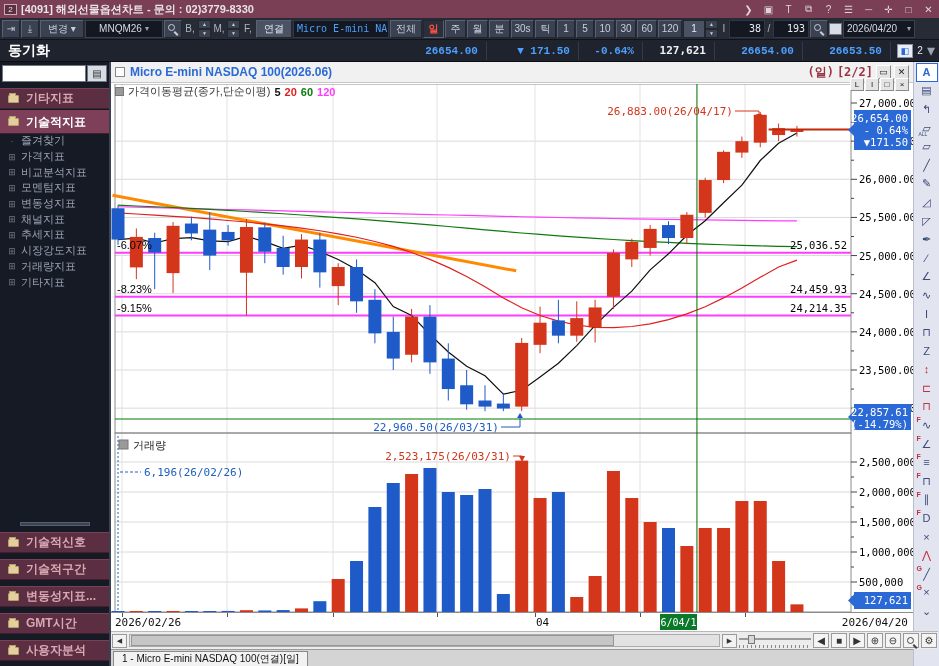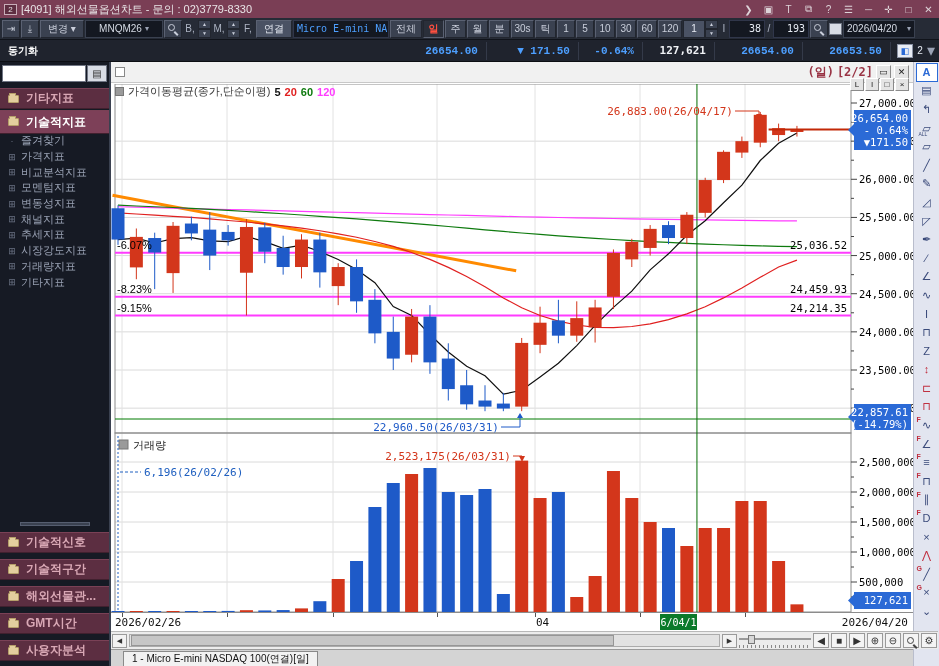--- a/index.html
+++ b/index.html
@@ -4,21 +4,21 @@
 <style>
   * { box-sizing: border-box; margin:0; padding:0; }
   body { font-family: "Liberation Sans", sans-serif; background:#555; }
   #screen { position:relative; width:939px; height:666px; overflow:hidden; background:#1A1E28; }
 
   
   .titlebar { position:absolute; left:0; top:0; width:939px; height:18px; background:#7A3E55;
     color:#E8E4E6; font-size:11px; display:flex; align-items:center; padding:0 4px; }
   .tb-ico { width:13px; height:11px; border:1px solid #C9AEB9; background:#5E2E41; color:#E8E4E6;
     font-size:8px; line-height:9px; text-align:center; margin-right:4px; }
-  .tb-title { flex:0 0 auto; letter-spacing:0; }
+  .tb-title { flex:0 0 auto; letter-spacing:0;font-weight:bold; }
   .tb-right { margin-left:auto; display:flex; gap:7px; align-items:center; }
   .tb-right span { color:#DDD3D8; font-size:10px; width:13px; text-align:center; cursor:default; }
 
   
   .tbar1 { position:absolute; left:0; top:18px; width:939px; height:22px; background:#262B36;
     border-bottom:1px solid #10131A; display:flex; align-items:center; padding:0 2px; gap:1px; }
   .tbar2 { position:absolute; left:0; top:40px; width:939px; height:22px; background:#1F232D;
     border-bottom:1px solid #0C0E13; display:flex; align-items:center; padding:0 4px; gap:2px; }
   .b3d { height:18px; background:#3A4150; border:1px solid; border-color:#5A6172 #22262F #22262F #5A6172;
     color:#C9CEDA; font-size:10px; display:inline-flex; align-items:center; justify-content:center; cursor:pointer; }
@@ -38,21 +38,21 @@
   .vfield.r { justify-content:flex-end; color:#E8ECF4; }
   .magbtn { width:18px; height:18px; background:#3A4150; border:1px solid; border-color:#5A6172 #22262F #22262F #5A6172;
     position:relative; cursor:pointer; }
   .mag { position:absolute; left:3px; top:3px; width:7px; height:7px; border:1.5px solid #C9CEDA; border-radius:50%; }
   .mag:after { content:""; position:absolute; left:6px; top:6px; width:5px; height:1.5px; background:#C9CEDA;
     transform:rotate(45deg); transform-origin:0 0; }
   .chk { width:12px; height:12px; background:#D8DCE4; border:1px solid #707684; }
   .numspin { display:inline-flex; align-items:center; }
   .numspin .nval { width:22px; height:18px; background:#4A5264; border:1px solid #22262F; color:#E6EAF2;
     font-size:10px; display:flex; align-items:center; justify-content:center; }
-  .t2lbl { color:#FFFFFF; font-size:10px; font-weight:bold; padding:0 4px;text-align:center; }
+  .t2lbl { color:#FFFFFF; font-size:14px; font-weight:bold; padding:0 4px;text-align:center; }
   .qv { height:18px; display:inline-flex; align-items:center; justify-content:flex-end; padding:0 8px;
     font-family:"DejaVu Sans Mono", monospace; font-size:11px; font-weight:bold; border-right:1px solid #343A49; }
   .qv.blue { color:#4D9FFF;font-family:Liberation Mono, monospace; } .qv.white { color:#F0F2F6; }
   .splitctl { display:inline-flex; align-items:center; gap:2px; margin-left:6px; }
   .splitico { width:16px; height:14px; border:1px solid #8A92A4; background:#E8ECF4; color:#2B6AD6; font-size:9px;
     line-height:12px; text-align:center; }
   .splitnum { color:#E6EAF2; font-size:10px; width:10px; text-align:center; }
 
   
   .sidebar { position:absolute; left:0; top:62px; width:111px; height:604px; background:#161A24;
@@ -108,21 +108,21 @@
   .zslider { width:72px; height:14px; position:relative; cursor:pointer; }
   .zslider .zline { position:absolute; left:0; top:4px; width:100%; height:2px; background:#9A9A9A; }
   .zslider .zhandle { position:absolute; left:9px; top:1px; width:7px; height:9px; background:#D8D8D8; border:1px solid #777; }
   .zslider .zruler { position:absolute; left:0; top:11px; width:100%; height:3px;
     background:repeating-linear-gradient(90deg,#888 0 1px,transparent 1px 4px); }
   .zbtn { width:16px; height:15px; background:#F4F4F4; border:1px solid #9A9A9A; color:#333; font-size:10px;
     line-height:13px; text-align:center; cursor:pointer; position:relative; }
   .zbtn .mag { border-color:#444; } .zbtn .mag:after { background:#444; }
 
   .tabsrow { position:absolute; left:0; top:587px; width:802px; height:17px; background:#D4D4D4;
-    border-top:1px solid #9A9A9A; display:flex; align-items:flex-end; gap:8px; padding:1px 2px 0 12px; z-index:3; }
+    border-top:1px solid #9A9A9A; display:flex; align-items:flex-end; gap:8px; padding:1px 2px 0 2px; z-index:3; }
   .tab { height:15px; background:#F2F2F2; border:1px solid #8A8A8A; border-bottom:none; font-size:10px;
     color:#111; display:flex; align-items:center; padding:0 8px; white-space:nowrap; cursor:pointer; }
   .tab.active { background:#FFFFFF; }
 
   
   .rtools { position:absolute; left:913px; top:62px; width:26px; height:604px; background:#E2E5F0;
     border-left:1px solid #B9BDCC; display:flex; flex-direction:column; align-items:center; padding-top:1px; }
   .rtool { width:22px; height:18.6px; display:flex; align-items:center; justify-content:center;
     color:#3A4A7A; font-size:11px; cursor:pointer; position:relative; line-height:1; }
   .rtool.sel { background:#FFFFFF; border:1px solid #2B6AD6; color:#2B6AD6; font-weight:bold; }
@@ -289,36 +289,37 @@
         <div class="sec" style="top: 470px;">
           <span class="folder"></span>
           <span>기술적신호</span>
         </div>
         <div class="sec" style="top: 497px;">
           <span class="folder"></span>
           <span>기술적구간</span>
         </div>
         <div class="sec" style="top: 524px;">
           <span class="folder"></span>
-          <span>해외선물관...</span>
+          <span>변동성지표...</span>
         </div>
         <div class="sec" style="top: 551px;">
           <span class="folder"></span>
           <span>GMT시간</span>
         </div>
         <div class="sec" style="top: 578px;">
           <span class="folder"></span>
           <span>사용자분석</span>
         </div>
       </div>
   </div>
 
   <div class="main">
     <div class="chead">
       <span class="cchk"></span>
+      <span class="ctitle">Micro E-mini NASDAQ 100(2026.06)</span>
       <span class="rgt">
         <span class="badge">(일)</span>
         <span class="badge">[2/2]</span>
         <span class="wbtn">▭</span>
         <span class="wbtn">✕</span>
       </span>
     </div>
     <div class="lixrow" id="lixrow">
         <span class="wbtn">L</span>
         <span class="wbtn">I</span>

